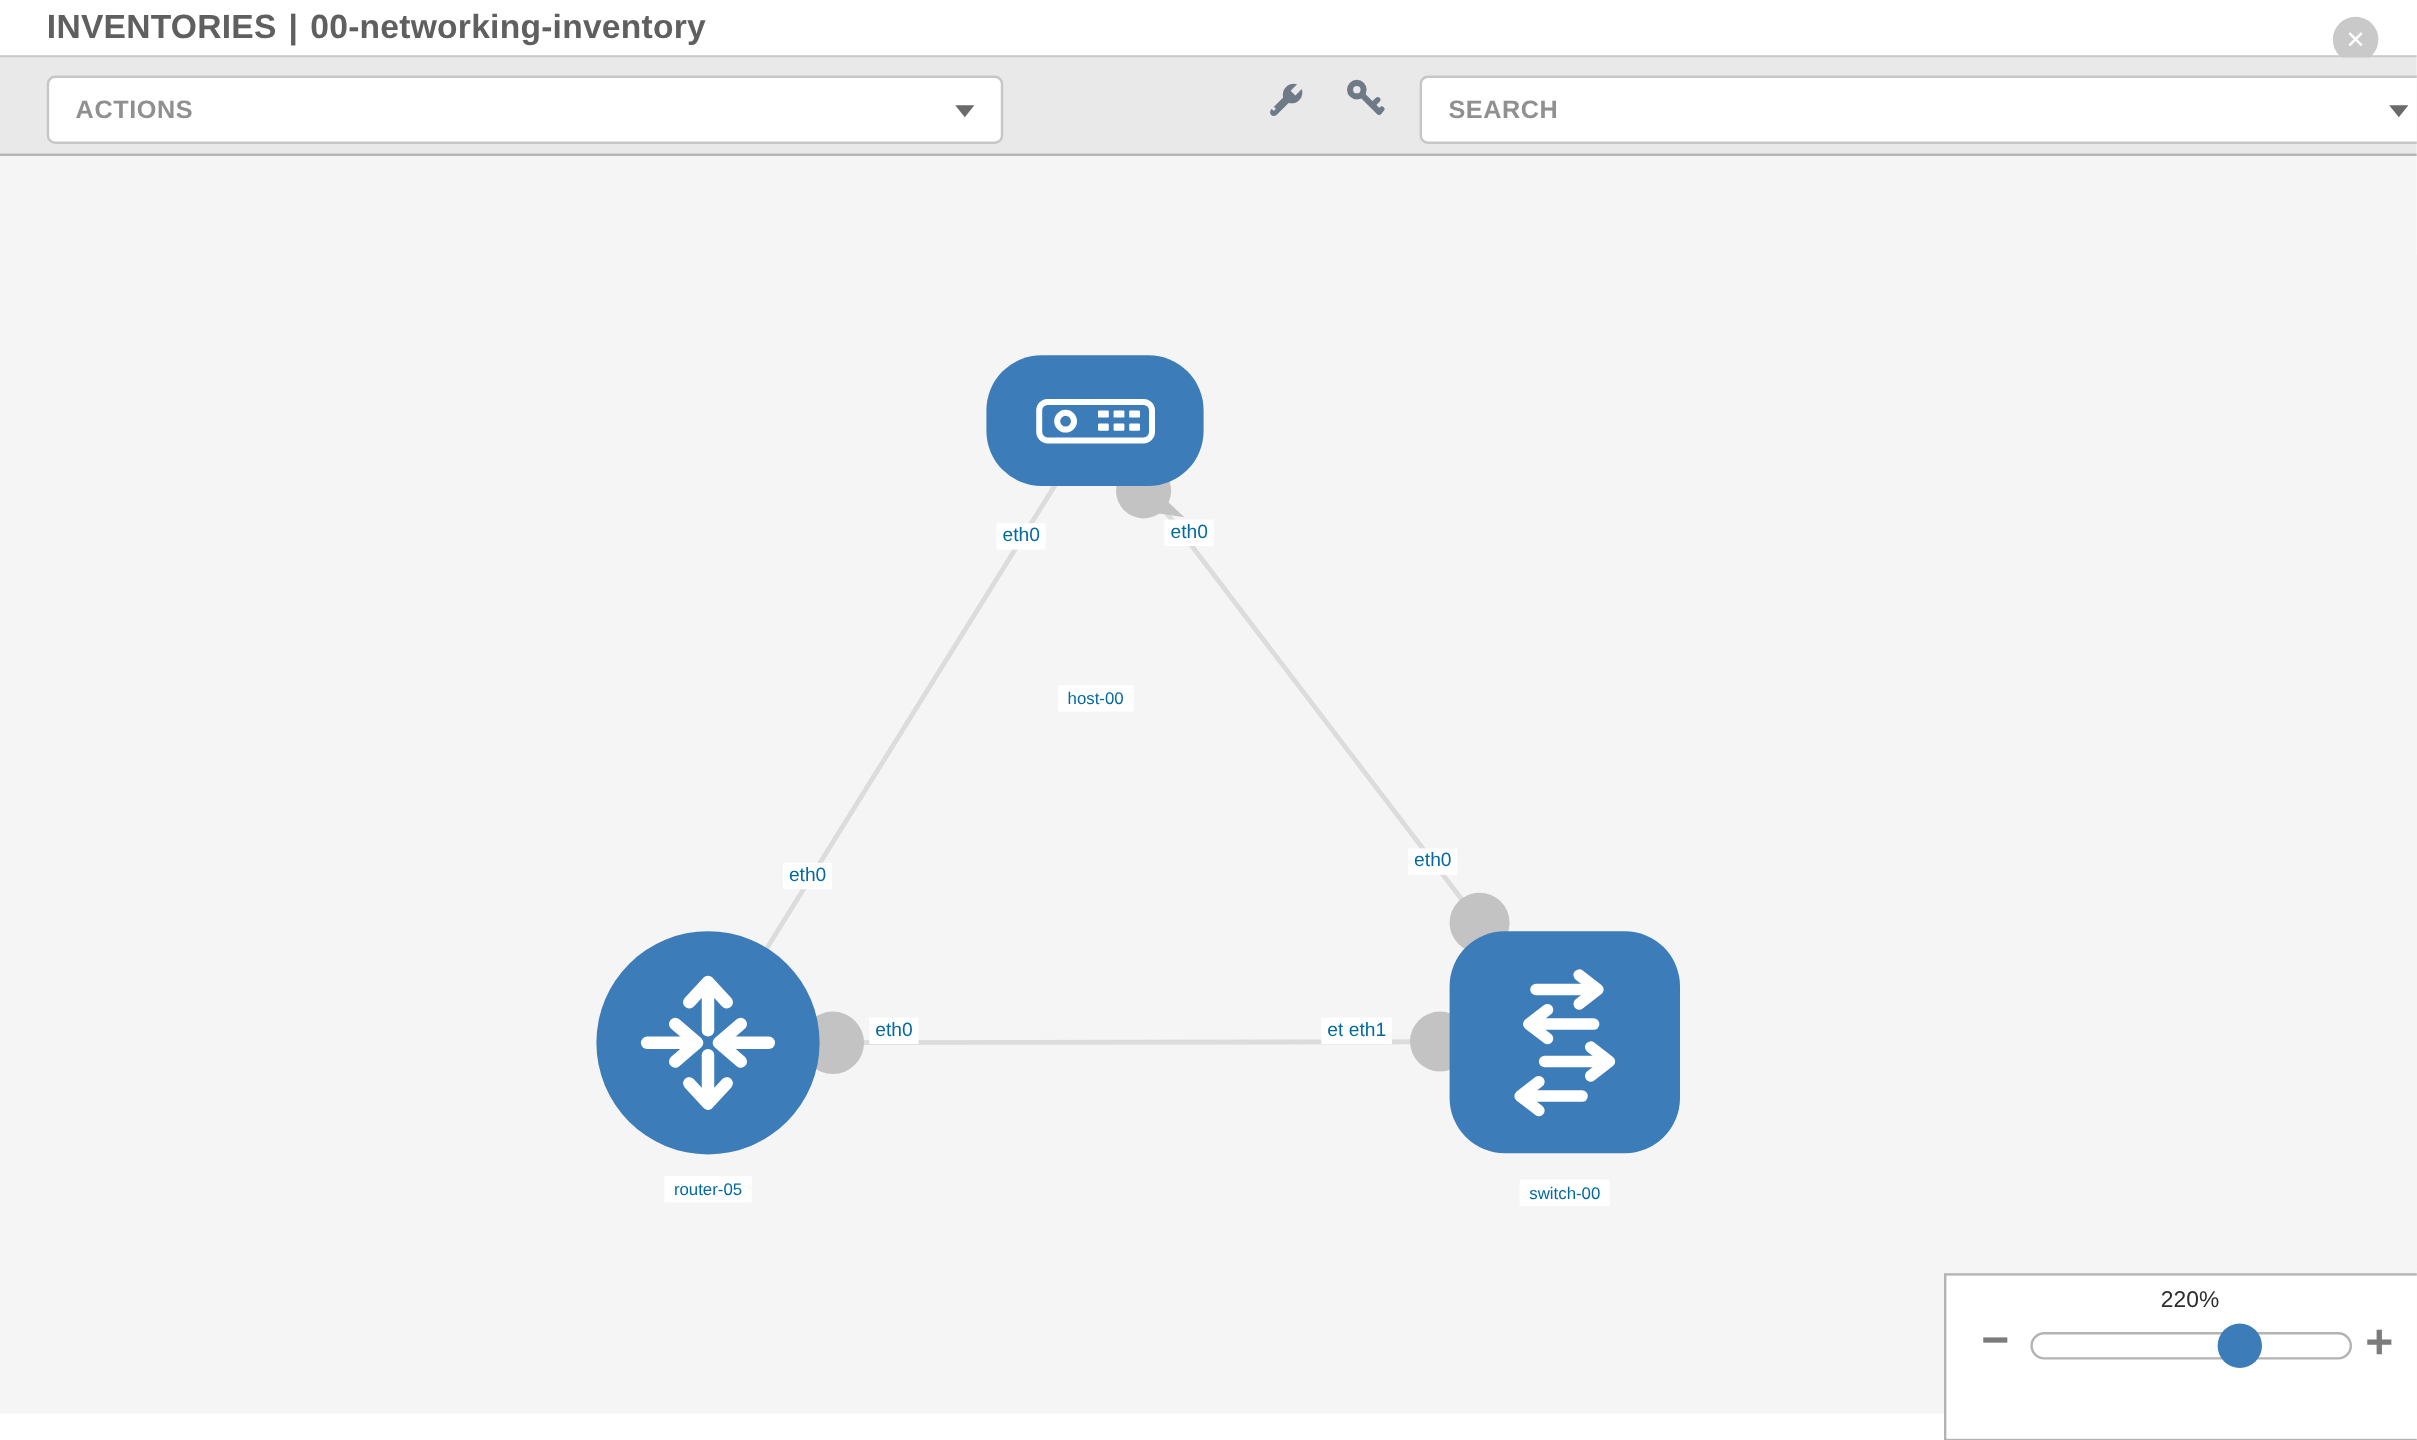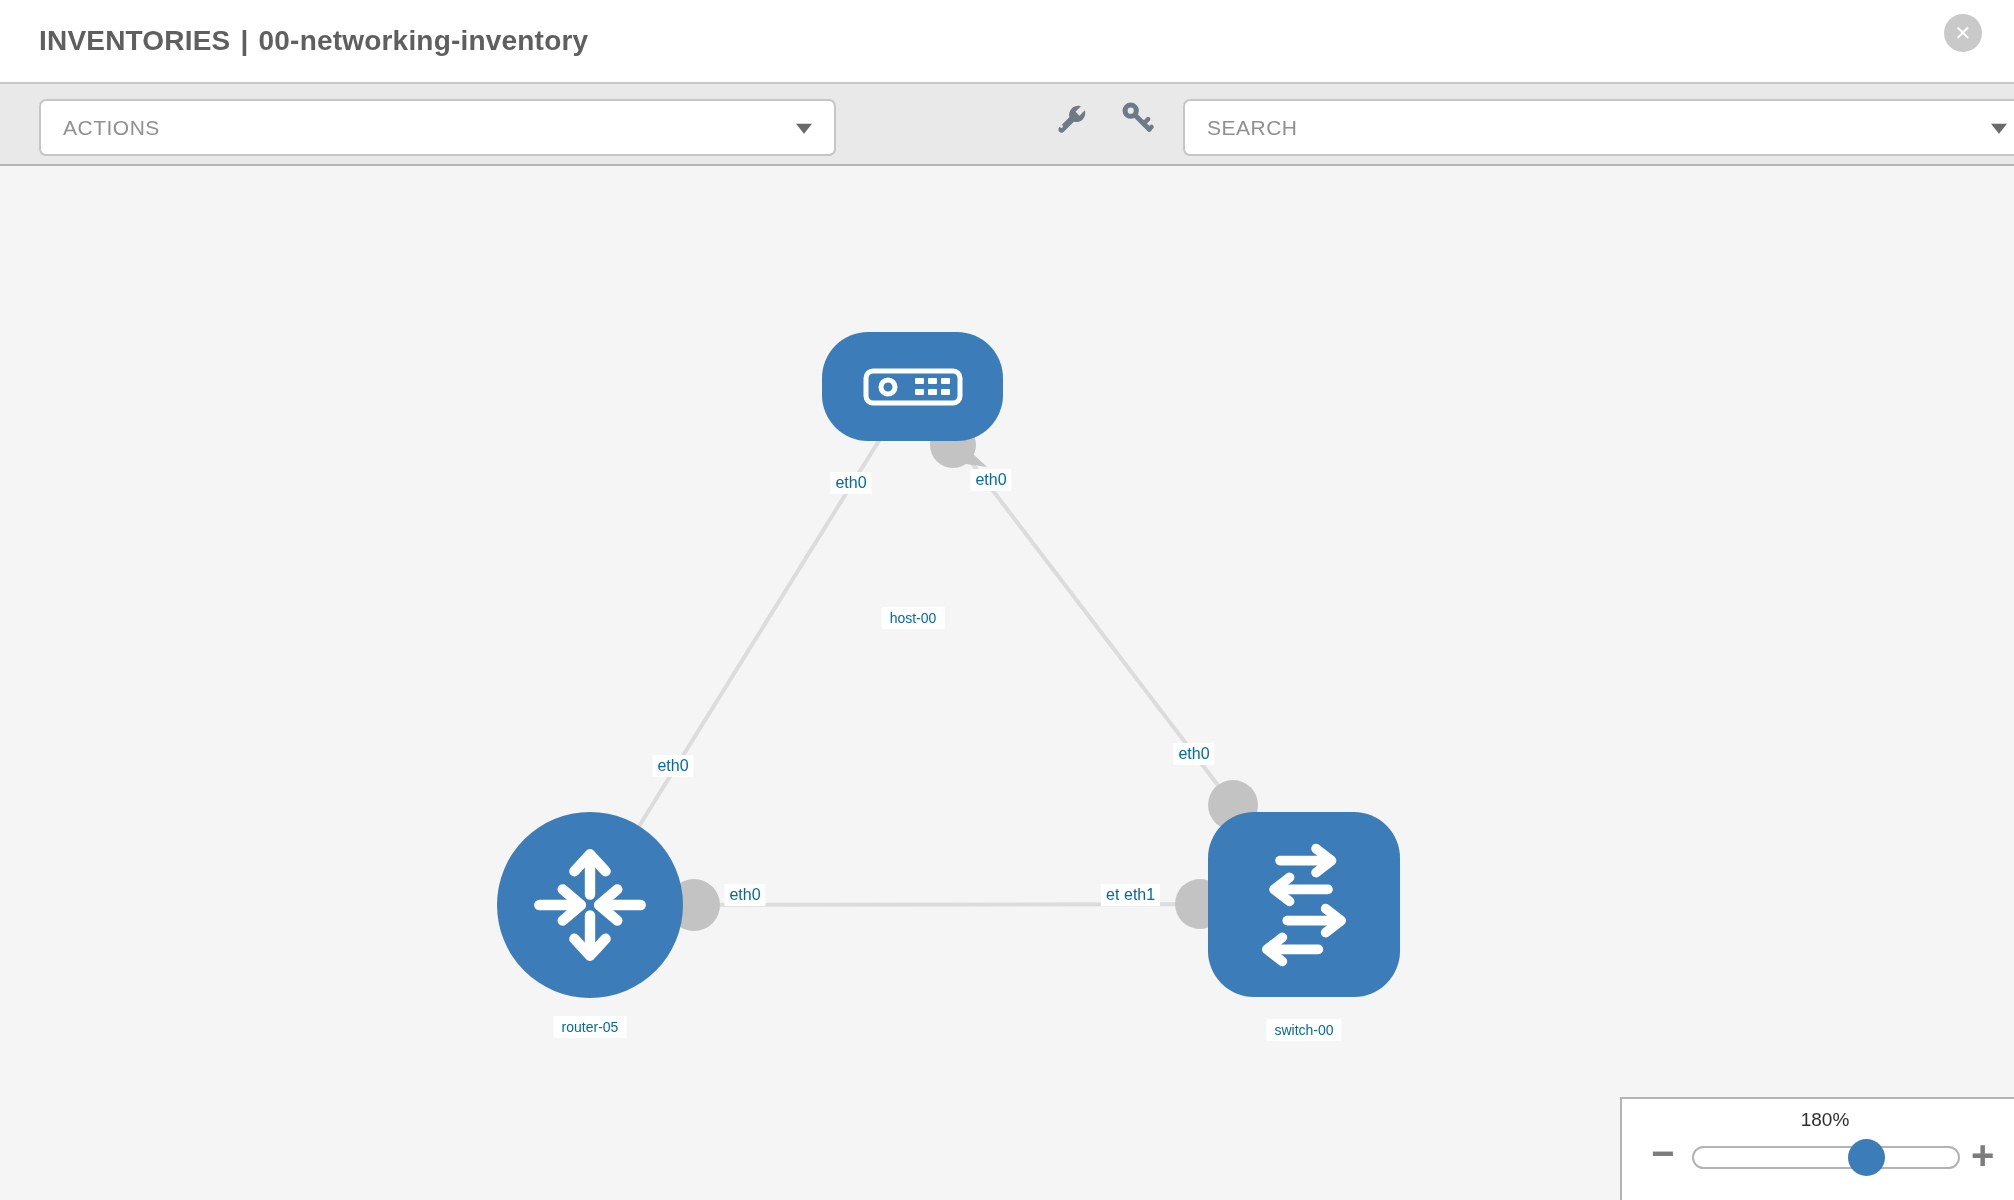--- a/index.html
+++ b/index.html
@@ -1,31 +1,31 @@
 <!DOCTYPE html>
 <html><head>
 <meta charset="utf-8">
 <style>
   * { margin: 0; padding: 0; box-sizing: border-box; }
   html, body { width: 2014px; height: 1200px; overflow: hidden; background: #fff;
     font-family: "Liberation Sans", "DejaVu Sans", sans-serif; }
 
   
-  .app-header { position: relative; width: 100%; height: 84px; background: #ffffff;
+  .app-header { position: relative; width: 100%; height: 48px; background: #ffffff;
     border-bottom: 2px solid #c9c9c9; }
   .app-title { position: absolute; left: 39px; top: 50%; transform: translateY(-50%);
     font-size: 28px; font-weight: 700; color: #5f5f5f; letter-spacing: 0.2px; }
   .app-title .sep { padding: 0 10px; }
   .close-btn { position: absolute; right: 32px; top: 14px; width: 38px; height: 38px;
     border-radius: 50%; background: #c9c9c9; color: #ffffff; font-size: 20px; font-weight: 700;
     display: flex; align-items: center; justify-content: center; cursor: pointer; }
 
   
   .toolbar { position: relative; width: 100%; height: 82px; background: #e9e9e9;
-    border-bottom: 2px solid #b5b5b5; }
+    border-bottom: 2px solid #b5b5b5; font-weight: bold; }
   .dropdown { position: absolute; top: 15px; height: 57px; background: #ffffff;
     border: 2px solid #c6c6c6; border-radius: 7px; display: flex; align-items: center; cursor: pointer; }
   .dropdown .dd-label { padding-left: 22px; font-size: 21px; color: #909090; letter-spacing: 0.5px; }
   .dropdown .caret { position: absolute; right: 22px; top: 50%; transform: translateY(-42%);
     width: 0; height: 0; border-left: 8px solid transparent; border-right: 8px solid transparent;
     border-top: 10px solid #6a6a6a; }
   .dd-actions { left: 39px; width: 797px; }
   .dd-search { left: 1183px; width: 848px; }
   .tool-icon-btn { position: absolute; top: 96px; width: 44px; height: 44px; cursor: pointer;
     display: flex; align-items: center; justify-content: center; }
@@ -172,21 +172,21 @@
 
   <div class="viz-label if-label if-centered" style="left:851px; top:317px;">eth0</div>
   <div class="viz-label if-label if-centered" style="left:991px; top:314px;">eth0</div>
   <div class="viz-label if-label if-centered" style="left:673px; top:600px;">eth0</div>
   <div class="viz-label if-label if-centered" style="left:1194px; top:588px;">eth0</div>
   <div class="viz-label if-label if-centered" style="left:745px; top:729px;">eth0</div>
   <div class="viz-label if-label if-left-anchored" style="left:1101px; top:729px;">eth0</div>
   <div class="viz-label if-label if-left-anchored" style="left:1119px; top:729px;">eth1</div>
 
   <div class="zoom-panel">
-    <div class="zoom-level">180%</div>
+    <div class="zoom-level">220%</div>
     <div class="zoom-minus">
       <span>−</span>
     </div>
     <div class="zoom-track"></div>
     <div class="zoom-thumb"></div>
     <div class="zoom-plus">
       <span>+</span>
     </div>
   </div>
 

